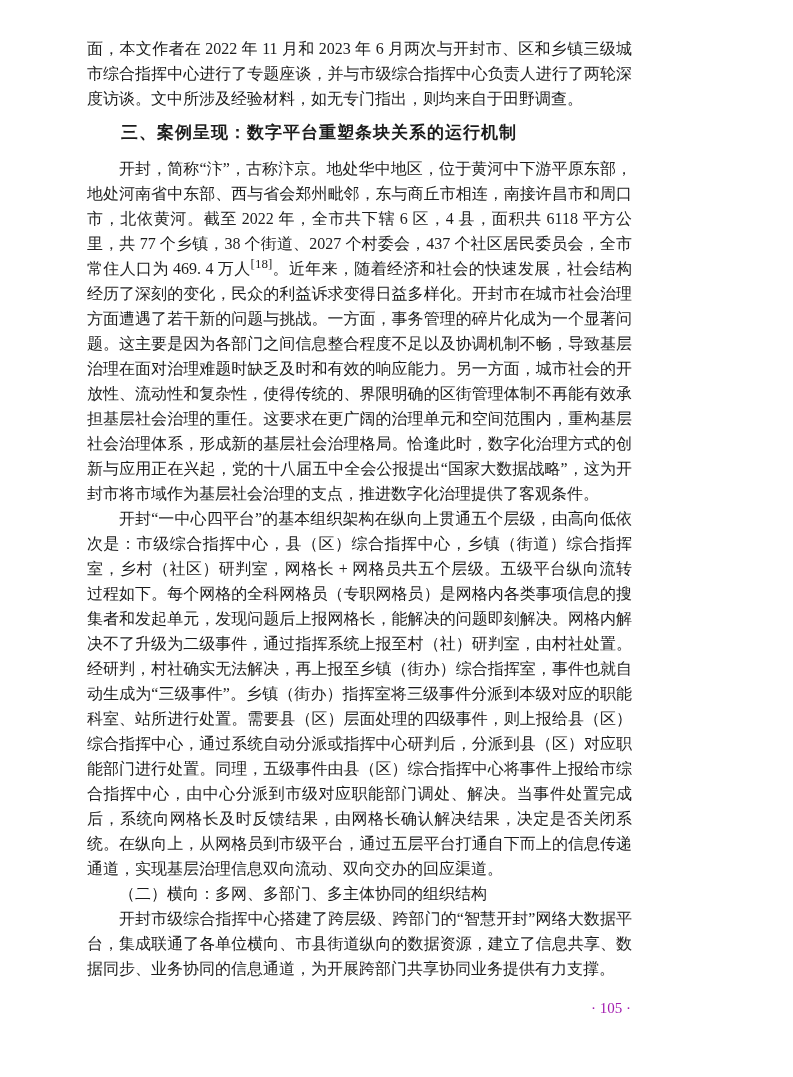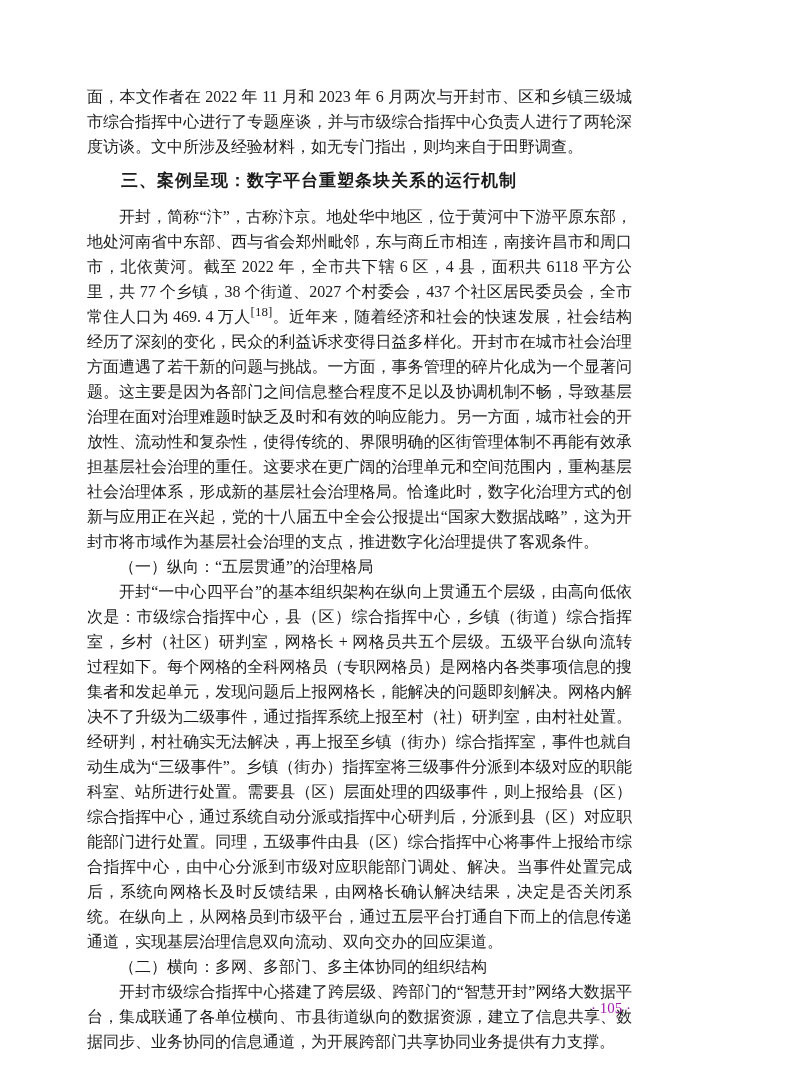--- a/index.html
+++ b/index.html
@@ -6,21 +6,21 @@
     margin: 0;
     padding: 0;
     background: #ffffff;
   }
   .page {
     position: relative;
     width: 717px;
     height: 1077px;
     box-sizing: border-box;
     background: #ffffff;
-    padding: 84px 85px 0 87px;
+    padding: 36px 85px 0 87px;
     font-family: "Liberation Serif", "DejaVu Serif", serif;
     font-size: 16px;
     line-height: 25px;
     color: #1c1c1c;
     overflow: hidden;
   }
   p {
     margin: 0;
     text-align: justify;
   }
@@ -56,21 +56,20 @@
 
 <div class="page">
 
   <p class="body-para">面，本文作者在 2022 年 11 月和 2023 年 6 月两次与开封市、区和乡镇三级城市综合指挥中心进行了专题座谈，并与市级综合指挥中心负责人进行了两轮深度访谈。文中所涉及经验材料，如无专门指出，则均来自于田野调查。</p>
 
   <p class="section-heading">三、案例呈现：数字平台重塑条块关系的运行机制</p>
 
   <p class="body-para indent"><span>开封，简称“汴”，古称汴京。地处华中地区，位于黄河中下游平原东部，地处河南省中东部、西与省会郑州毗邻，东与商丘市相连，南接许昌市和周口市，北依黄河。截至 2022 年，全市共下辖 6 区，4 县，面积共 6118 平方公里，共 77 个乡镇，38 个街道、2027 个村委会，437 个社区居民委员会，全市常住人口为 469. 4 万人</span><sup class="ref">[18]</sup><span>。近年来，随着经济和社会的快速发展，社会结构经历了深刻的变化，民众的利益诉求变得日益多样化。开封市在城市社会治理方面遭遇了若干新的问题与挑战。一方面，事务管理的碎片化成为一个显著问题。这主要是因为各部门之间信息整合程度不足以及协调机制不畅，导致基层治理在面对治理难题时缺乏及时和有效的响应能力。另一方面，城市社会的开放性、流动性和复杂性，使得传统的、界限明确的区街管理体制不再能有效承担基层社会治理的重任。这要求在更广阔的治理单元和空间范围内，重构基层社会治理体系，形成新的基层社会治理格局。恰逢此时，数字化治理方式的创新与应用正在兴起，党的十八届五中全会公报提出“国家大数据战略”，这为开封市将市域作为基层社会治理的支点，推进数字化治理提供了客观条件。</span></p>
 
 
-  <p class="body-para indent">（一）纵向：“五层贯通”的治理格局</p>
 
   <p class="body-para indent">开封“一中心四平台”的基本组织架构在纵向上贯通五个层级，由高向低依次是：市级综合指挥中心，县（区）综合指挥中心，乡镇（街道）综合指挥室，乡村（社区）研判室，网格长 + 网格员共五个层级。五级平台纵向流转过程如下。每个网格的全科网格员（专职网格员）是网格内各类事项信息的搜集者和发起单元，发现问题后上报网格长，能解决的问题即刻解决。网格内解决不了升级为二级事件，通过指挥系统上报至村（社）研判室，由村社处置。经研判，村社确实无法解决，再上报至乡镇（街办）综合指挥室，事件也就自动生成为“三级事件”。乡镇（街办）指挥室将三级事件分派到本级对应的职能科室、站所进行处置。需要县（区）层面处理的四级事件，则上报给县（区）综合指挥中心，通过系统自动分派或指挥中心研判后，分派到县（区）对应职能部门进行处置。同理，五级事件由县（区）综合指挥中心将事件上报给市综合指挥中心，由中心分派到市级对应职能部门调处、解决。当事件处置完成后，系统向网格长及时反馈结果，由网格长确认解决结果，决定是否关闭系统。在纵向上，从网格员到市级平台，通过五层平台打通自下而上的信息传递通道，实现基层治理信息双向流动、双向交办的回应渠道。</p>
 
   <p class="body-para indent">（二）横向：多网、多部门、多主体协同的组织结构</p>
 
   <p class="body-para indent">开封市级综合指挥中心搭建了跨层级、跨部门的“智慧开封”网络大数据平台，集成联通了各单位横向、市县街道纵向的数据资源，建立了信息共享、数据同步、业务协同的信息通道，为开展跨部门共享协同业务提供有力支撑。</p>
 
   <div class="page-number">· 105 ·</div>
 
 </div>

